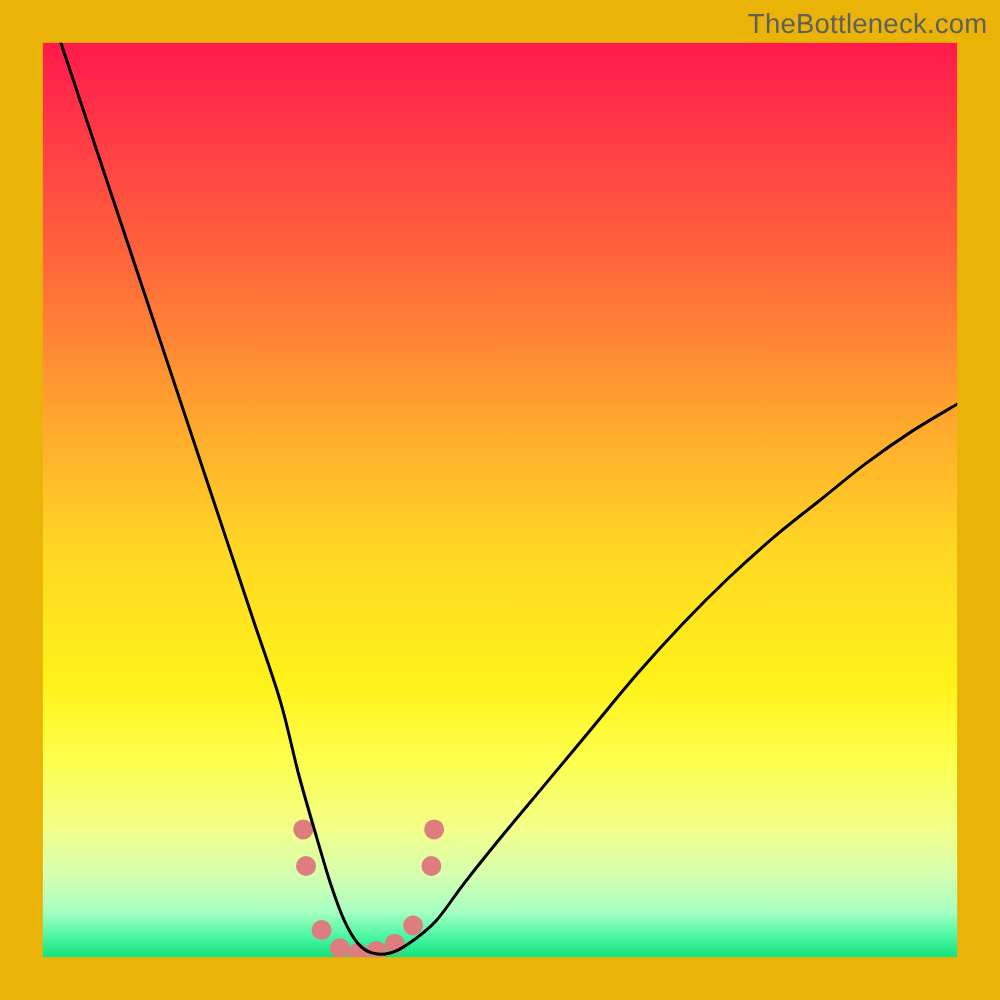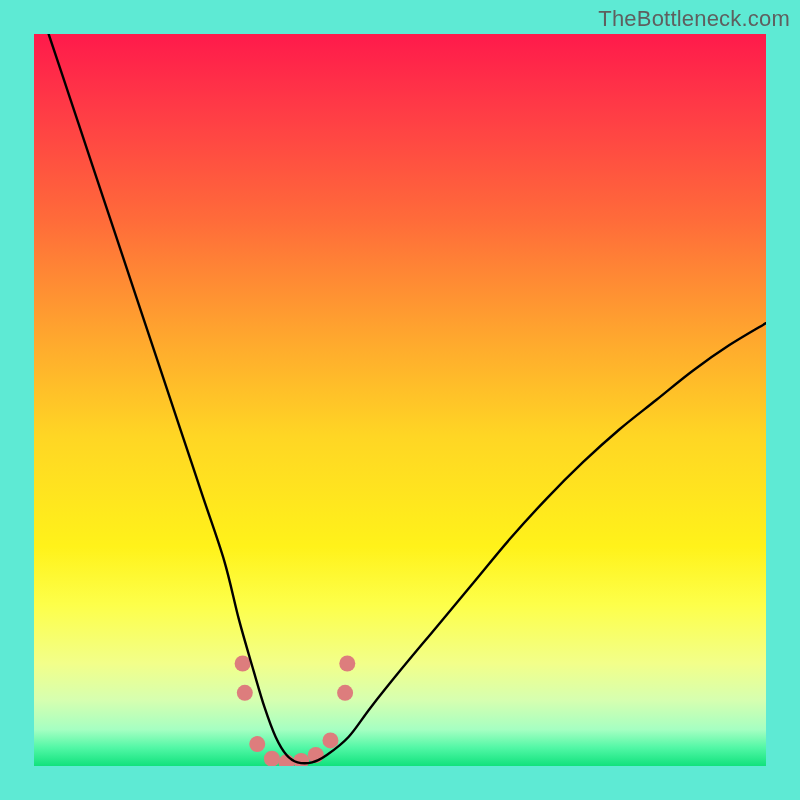--- a/index.html
+++ b/index.html
@@ -10,21 +10,21 @@
     background: #000;
     overflow: hidden;
     font-family: Arial, Helvetica, sans-serif;
   }
   .frame {
     position: absolute;
     top: 0;
     left: 0;
     width: 800px;
     height: 800px;
-    background: #5eead4;
+    background: #eab308;
   }
   .plot-area {
     position: absolute;
     top: 34px;
     left: 34px;
     width: 732px;
     height: 732px;
     overflow: hidden;
   }
   .gradient {

